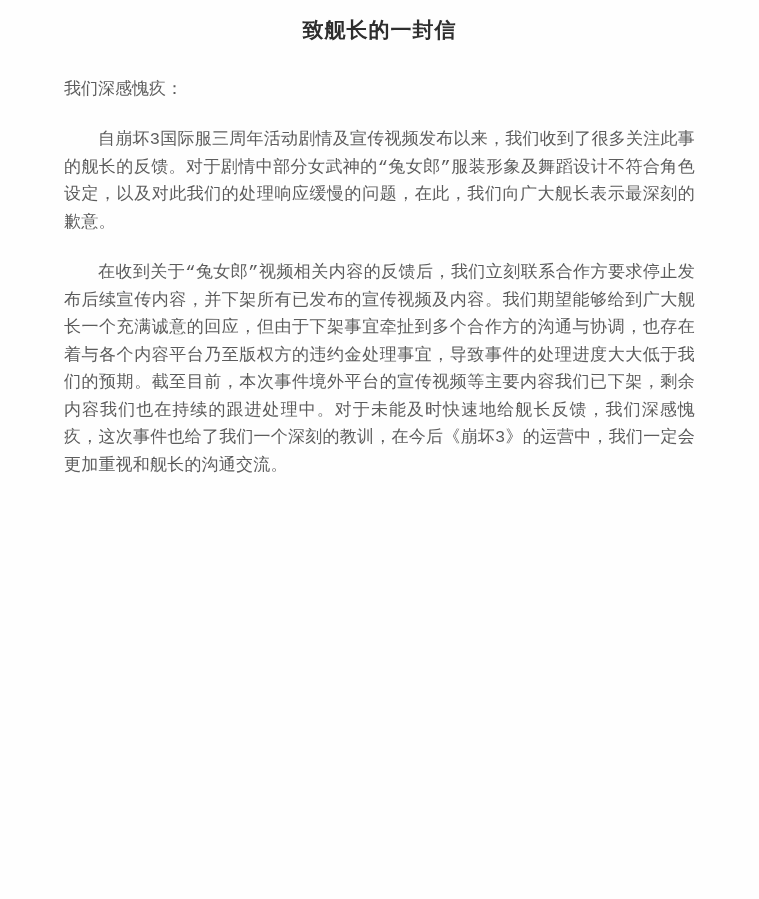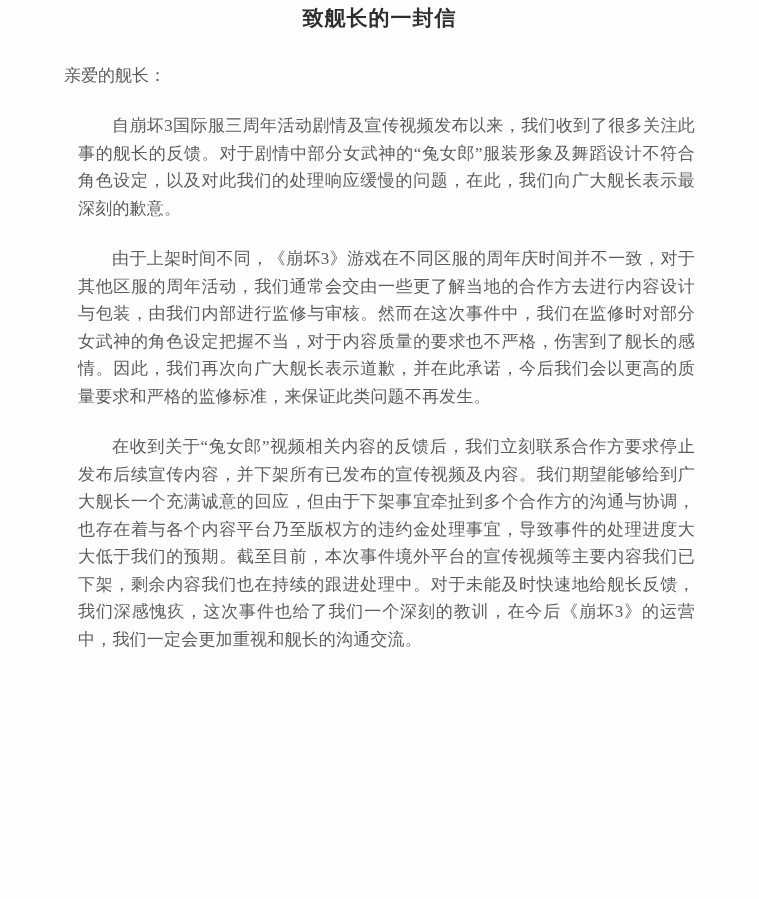--- a/index.html
+++ b/index.html
@@ -6,59 +6,58 @@
     margin: 0;
     padding: 0;
     background: #ffffff;
   }
   .page {
     position: relative;
     width: 759px;
     height: 899px;
     box-sizing: border-box;
     background: #fefefe;
-    padding: 0 64px 0 64px;
+    padding: 14px 64px 0 64px;
     overflow: hidden;
-    font-family: Liberation Serif, serif;
+    font-family: Liberation Mono, monospace;
   }
   .letter-title {
     margin: 0;
     padding-top: 4px;
     text-align: center;
     font-size: 21px;
     font-weight: 700;
     color: #2e2e2e;
     letter-spacing: 1px;
     line-height: 28px;
   }
   .salutation {
     margin: 30px 0 0 0;
     font-size: 17px;
     color: #5c5c5c;
     line-height: 27px;
   }
   .body-paragraph {
-    margin: 23px 0 0 14px;
+    margin: 23px 0 0 0;
     font-size: 17px;
     color: #5c5c5c;
     line-height: 27.5px;
     text-align: justify;
     text-indent: 2em;
     letter-spacing: 0.2px;
   }
 </style>
 </head>
 <body>
 
 <div class="page">
 
   <h1 class="letter-title">致舰长的一封信</h1>
 
-  <p class="salutation">亲爱的舰长：</p>
+  <p class="salutation">我们深感愧疚：</p>
 
   <p class="body-paragraph">自崩坏3国际服三周年活动剧情及宣传视频发布以来，我们收到了很多关注此事的舰长的反馈。对于剧情中部分女武神的“兔女郎”服装形象及舞蹈设计不符合角色设定，以及对此我们的处理响应缓慢的问题，在此，我们向广大舰长表示最深刻的歉意。</p>
 
-  <p class="body-paragraph">由于上架时间不同，《崩坏3》游戏在不同区服的周年庆时间并不一致，对于其他区服的周年活动，我们通常会交由一些更了解当地的合作方去进行内容设计与包装，由我们内部进行监修与审核。然而在这次事件中，我们在监修时对部分女武神的角色设定把握不当，对于内容质量的要求也不严格，伤害到了舰长的感情。因此，我们再次向广大舰长表示道歉，并在此承诺，今后我们会以更高的质量要求和严格的监修标准，来保证此类问题不再发生。</p>
 
   <p class="body-paragraph">在收到关于“兔女郎”视频相关内容的反馈后，我们立刻联系合作方要求停止发布后续宣传内容，并下架所有已发布的宣传视频及内容。我们期望能够给到广大舰长一个充满诚意的回应，但由于下架事宜牵扯到多个合作方的沟通与协调，也存在着与各个内容平台乃至版权方的违约金处理事宜，导致事件的处理进度大大低于我们的预期。截至目前，本次事件境外平台的宣传视频等主要内容我们已下架，剩余内容我们也在持续的跟进处理中。对于未能及时快速地给舰长反馈，我们深感愧疚，这次事件也给了我们一个深刻的教训，在今后《崩坏3》的运营中，我们一定会更加重视和舰长的沟通交流。</p>
 
 
 </div>
 
 </body></html>

